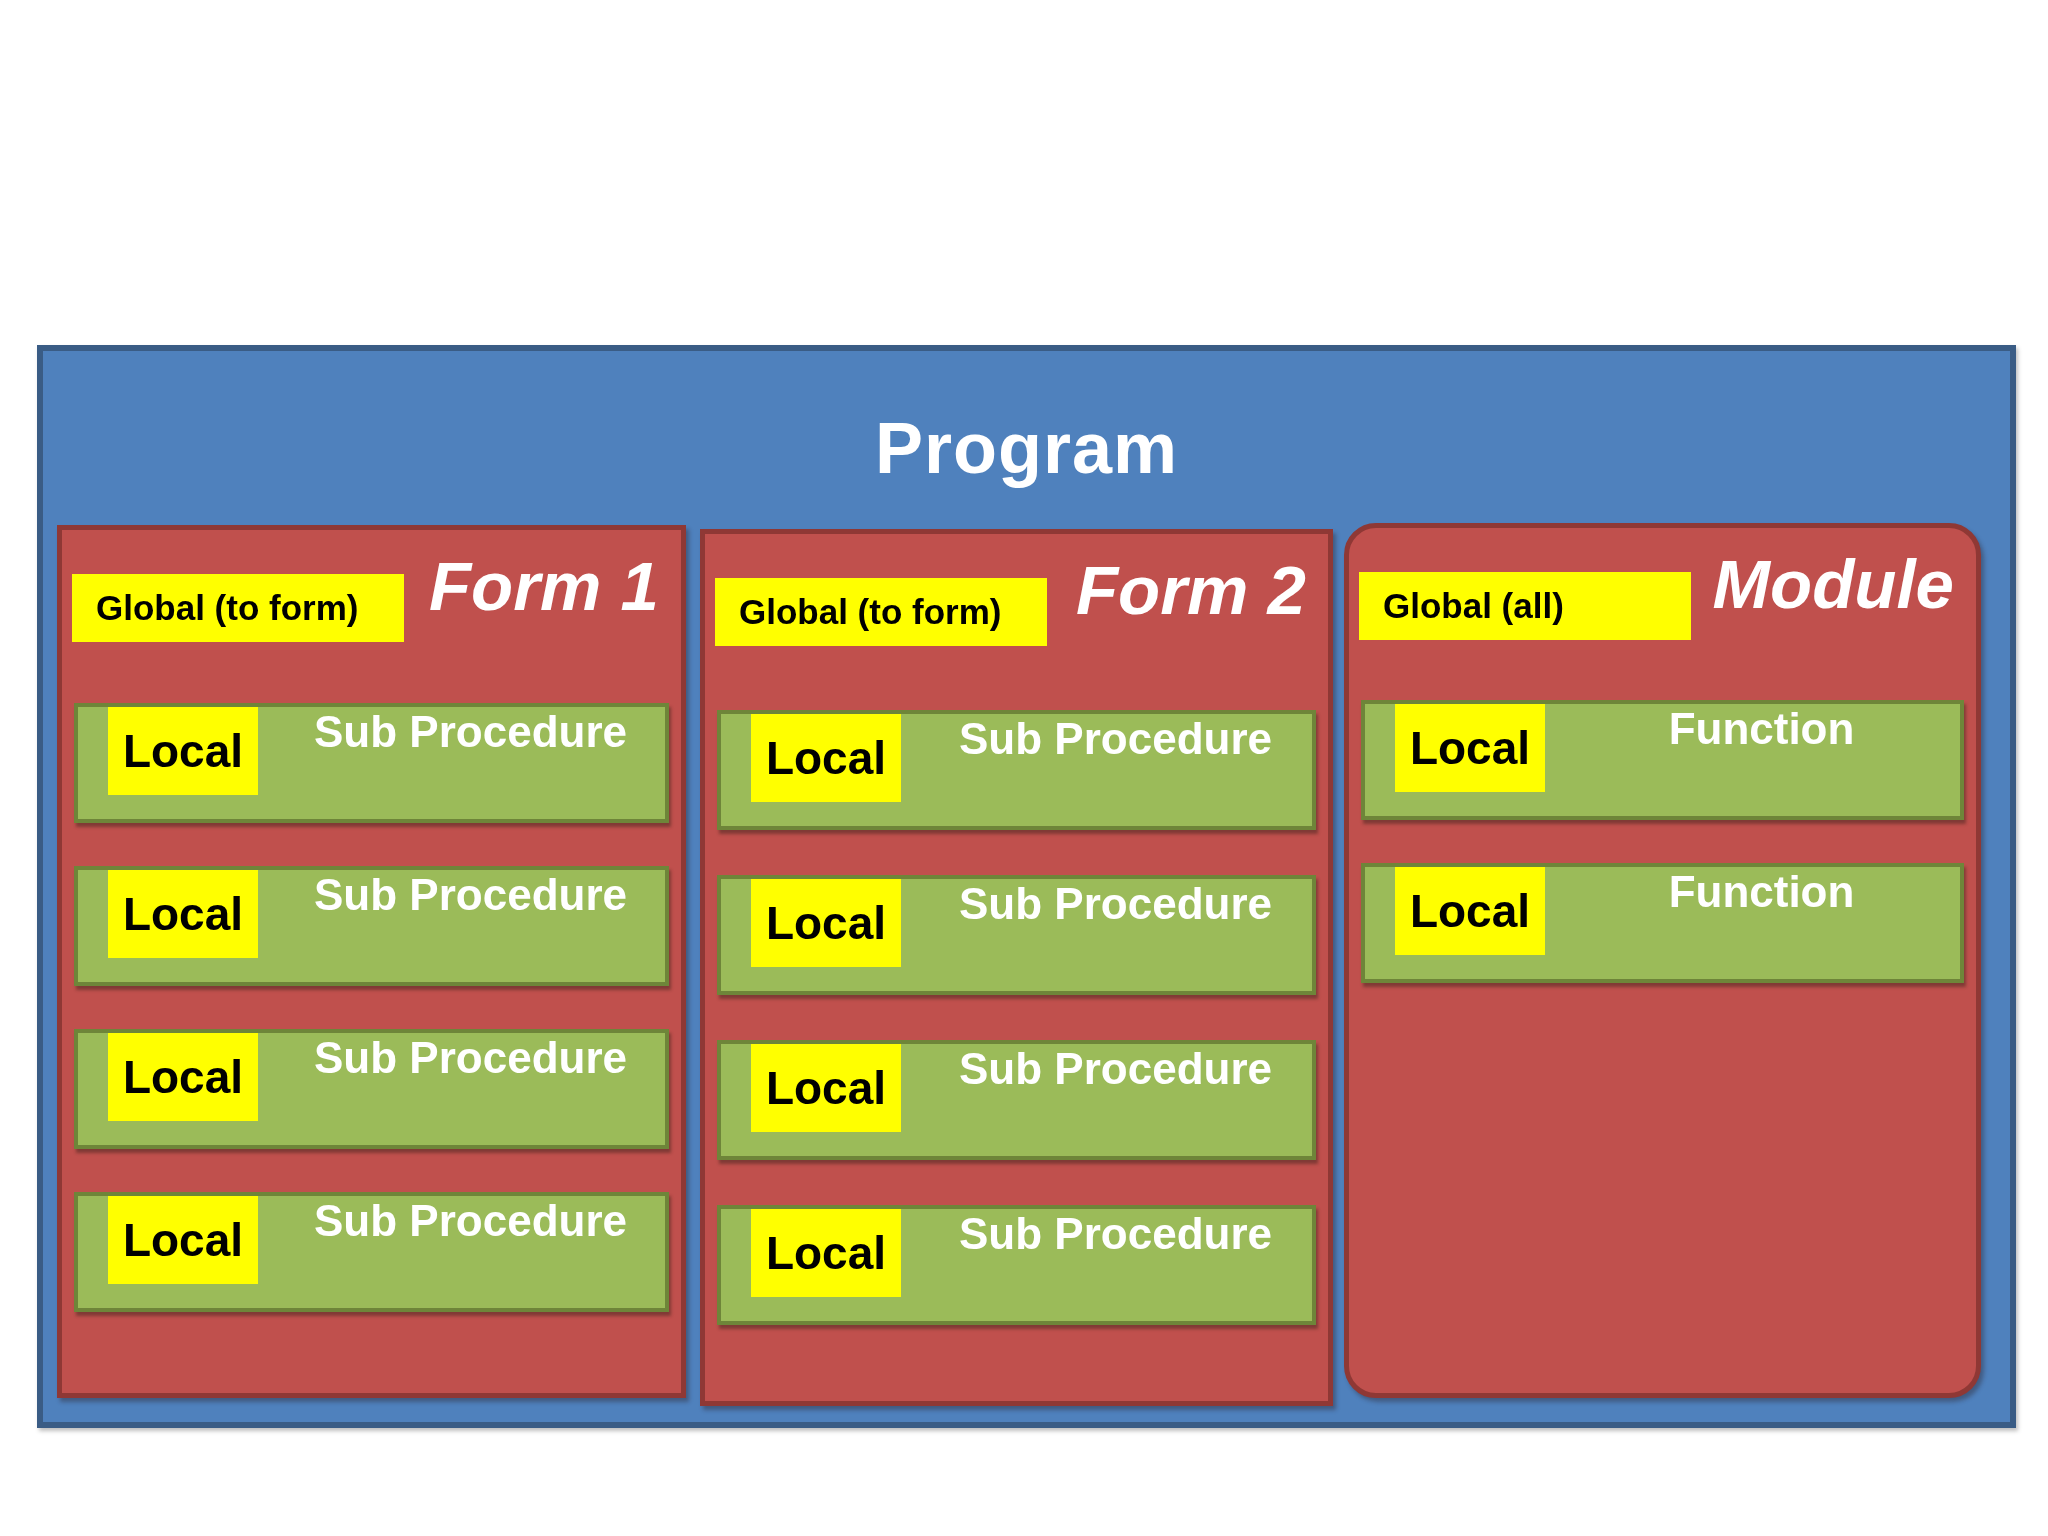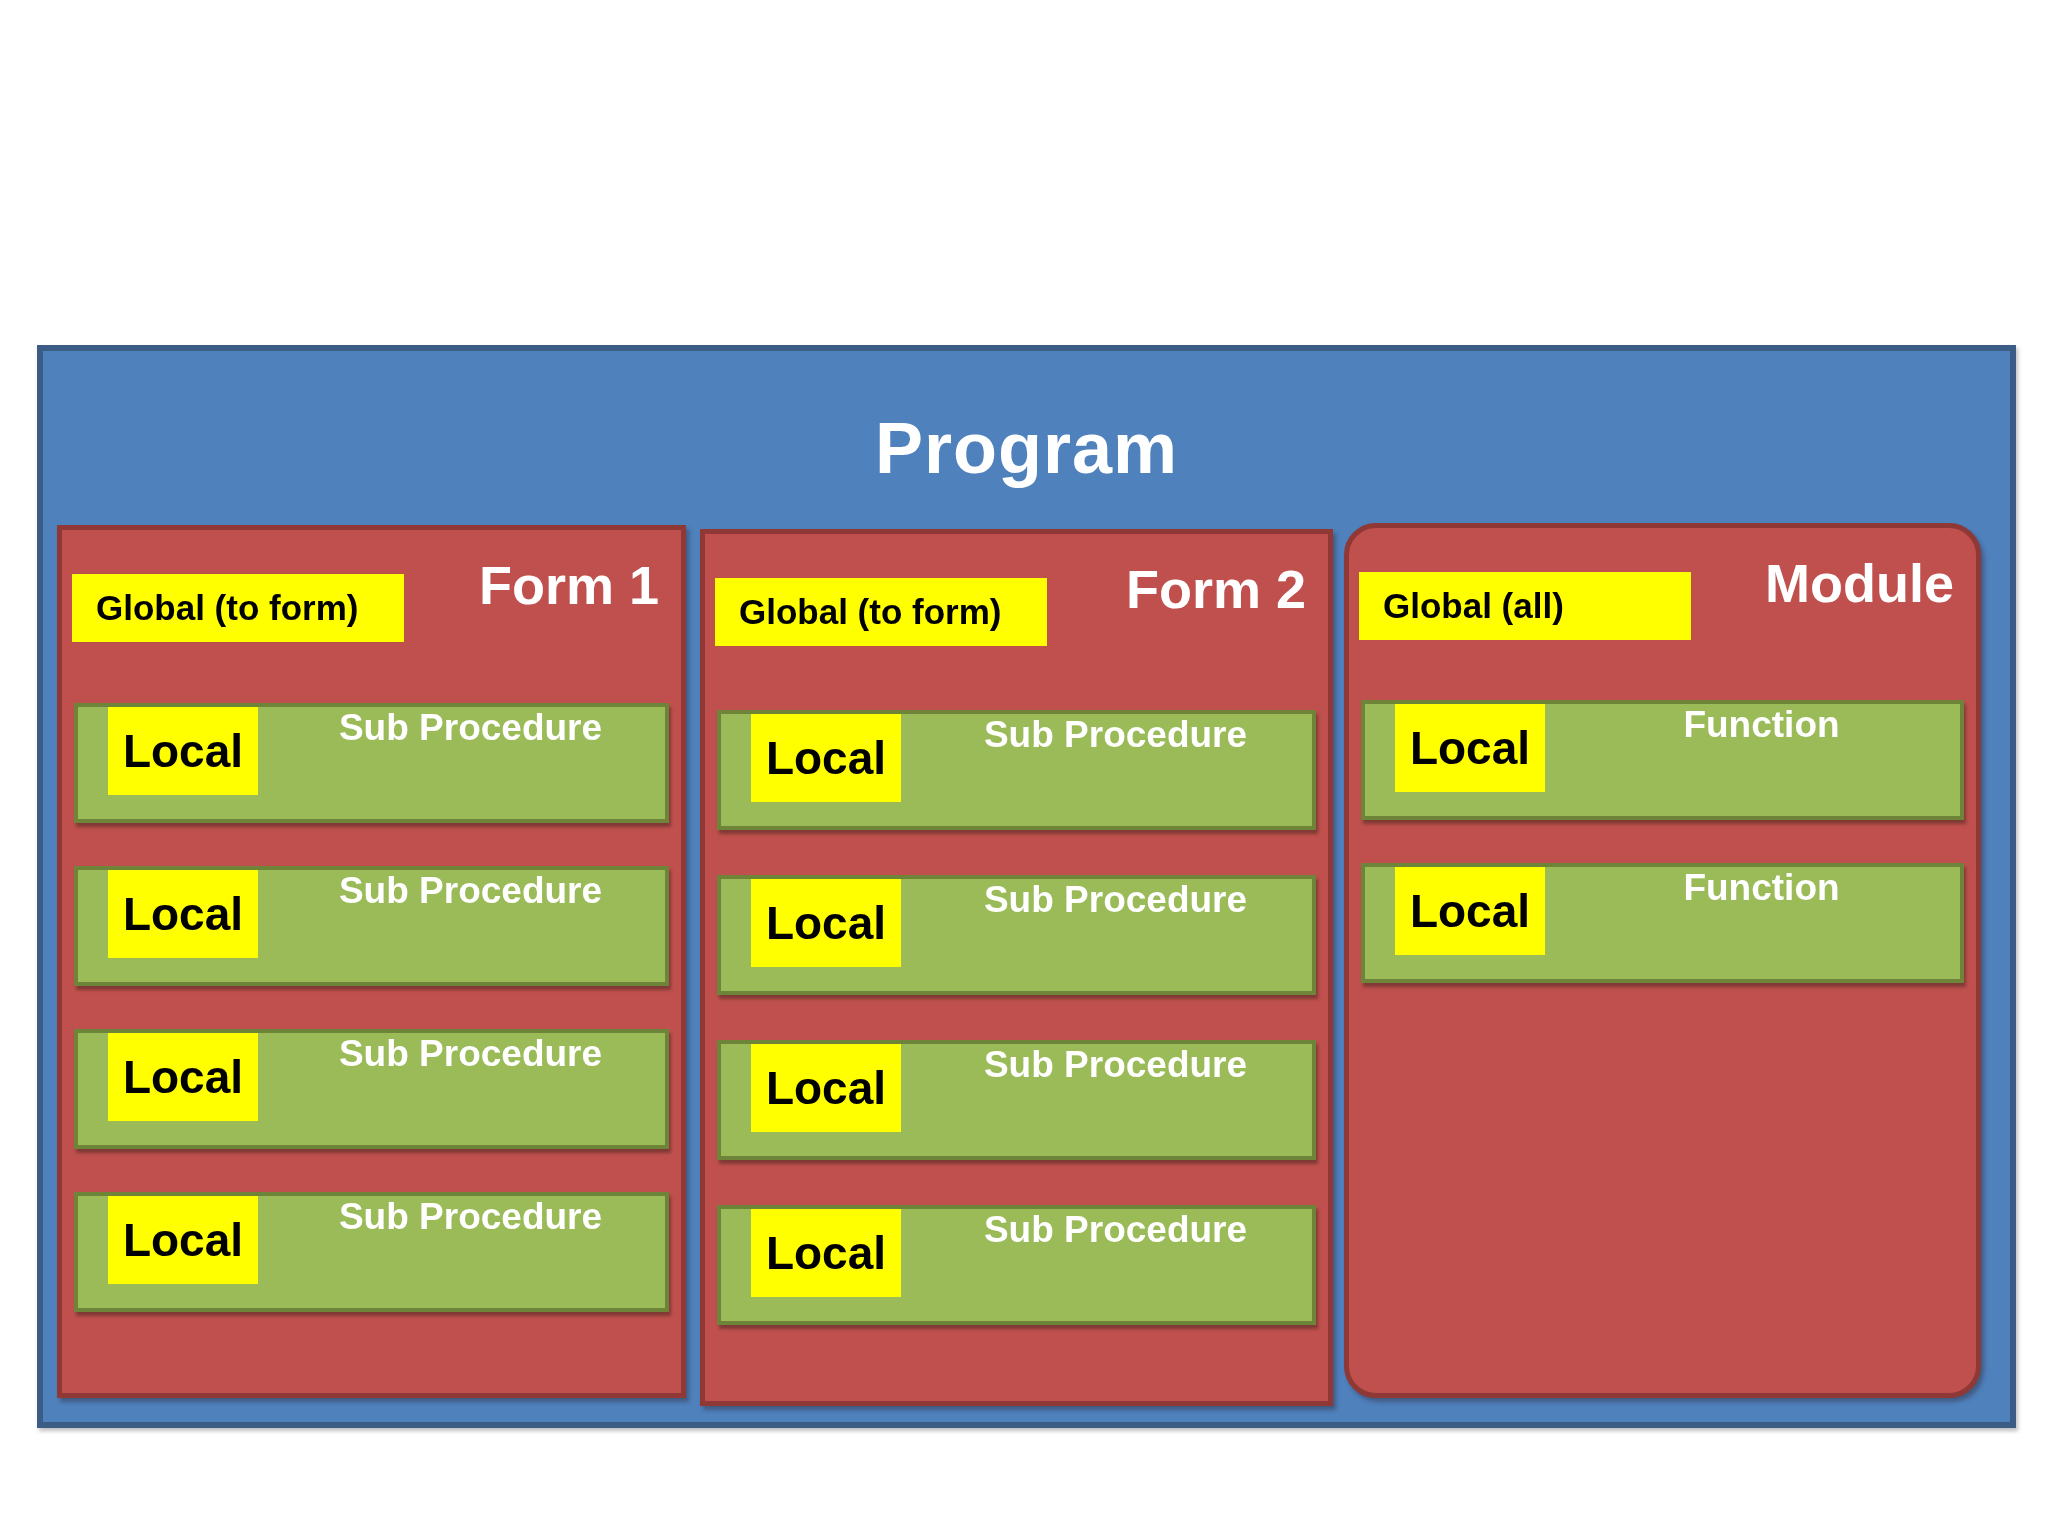--- a/index.html
+++ b/index.html
@@ -38,24 +38,25 @@
     position:absolute;left:10px;top:44px;width:332px;height:68px;
     box-sizing:border-box;
     background:var(--label-fill,#ffff00);
     color:var(--label-text,#000000);
     font-size:35px;
     display:flex;align-items:center;
     padding-left:24px;
     white-space:nowrap;
   }
   .column-title{
-    position:absolute;right:22px;top:26px;
+    position:absolute;right:22px;top:19px;
     color:var(--title-text,#ffffff);
-    font-size:54px;line-height:1.1;
+    font-size:69px;line-height:1.1;
     white-space:nowrap;
+    font-style:italic;
   }
   .proc-row{
     position:absolute;left:12px;right:12px;height:120px;
     box-sizing:border-box;
     background:var(--procedure-fill,#9bbb59);
     border:4px solid var(--procedure-border,#6e8539);
     box-shadow:2px 4px 3px rgba(50,30,25,0.45);
     display:flex;
   }
   .col-form1 .row-1{top:173px}
@@ -74,21 +75,21 @@
     background:var(--label-fill,#ffff00);
     color:var(--label-text,#000000);
     font-size:46px;
     display:flex;align-items:center;justify-content:center;
   }
   .proc-name{
     flex:1;
     text-align:center;
     padding-left:30px;padding-right:12px;
     color:var(--title-text,#ffffff);
-    font-size:37px;
+    font-size:44px;
     white-space:nowrap;
   }
 </style>
 </head>
 <body>
 
 <div class="page">
   <div class="program-box">
     <div class="program-title">Program</div>
 

